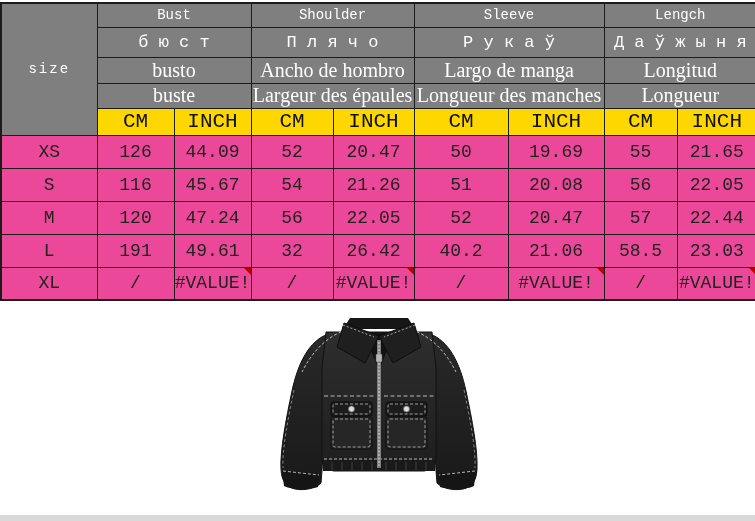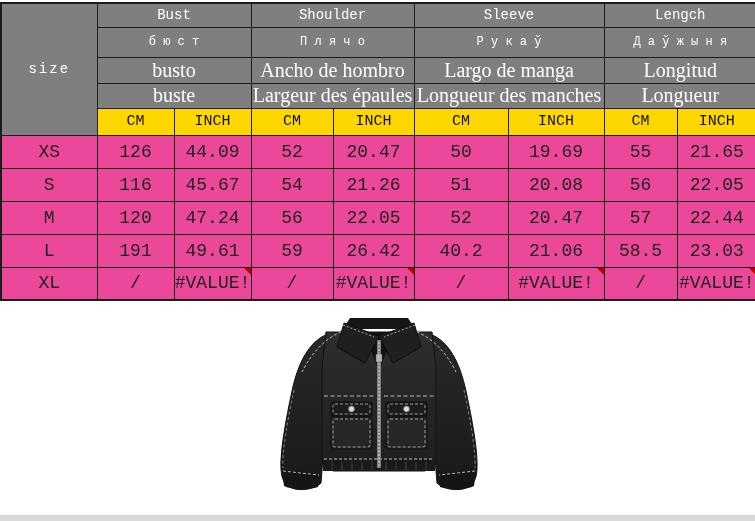--- a/index.html
+++ b/index.html
@@ -18,27 +18,27 @@
     border:2px solid var(--grid-line,#1c1c1c);
   }
   td {
     border:1px solid var(--grid-line,#1c1c1c);
     text-align:center; vertical-align:middle;
     overflow:hidden; white-space:nowrap;
   }
   thead td { background:var(--header-bg,#7f7f7f); color:var(--header-text,#fff); }
   td.corner { font-size:37px; letter-spacing:2px; font-weight:400;margin-top:17px; }
   tr.r-en  { height:24px; } tr.r-en td { font-size:14px; }
-  tr.r-ru  { height:30px; } tr.r-ru td { font-size:12px; }
+  tr.r-ru  { height:30px; } tr.r-ru td { font-size:17px; }
   tr.r-es  { height:26px; } tr.r-fr { height:25px; }
   tr.sans td { font-family:Liberation Serif, serif; font-size:20px; }
   tr.r-unit { height:27px; }
   tr.r-unit td.unit {
     background:var(--unit-bg,#ffd700); color:var(--unit-text,#111);
-    font-size:15px;
+    font-size:21px;
   }
   tbody td {
     height:33px; background:#ec4899; color:var(--cell-text,#222);
     font-size:18px; position:relative;margin-top:28px;
   }
   tbody td.err::after {
     content:""; position:absolute; top:0; right:0; width:0; height:0;
     border-top:7px solid var(--error-flag,#c00000);
     border-left:7px solid transparent;
   }
@@ -138,21 +138,21 @@
           <td>22.05</td>
           <td>52</td>
           <td>20.47</td>
           <td>57</td>
           <td>22.44</td>
         </tr>
         <tr>
           <td>L</td>
           <td>191</td>
           <td>49.61</td>
-          <td>59</td>
+          <td>32</td>
           <td>26.42</td>
           <td>40.2</td>
           <td>21.06</td>
           <td>58.5</td>
           <td>23.03</td>
         </tr>
         <tr>
           <td>XL</td>
           <td>/</td>
           <td class="err">#VALUE!</td>

